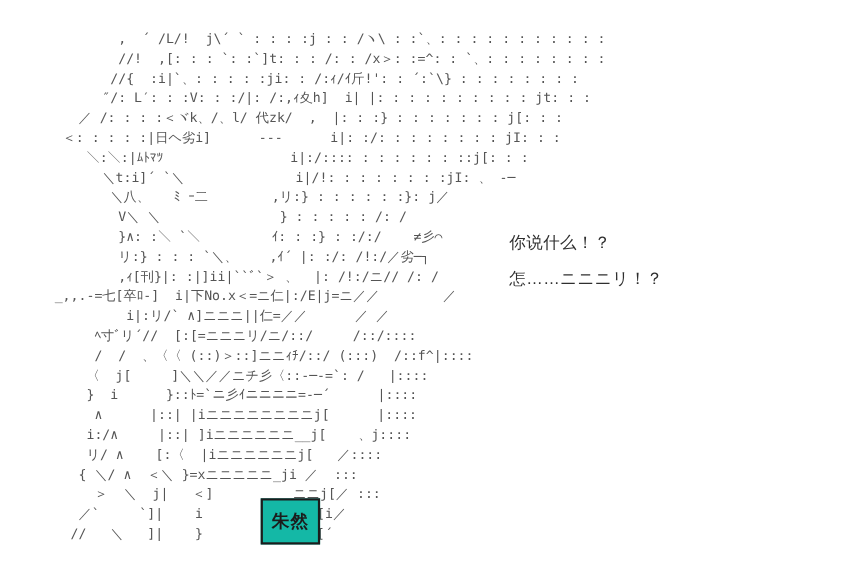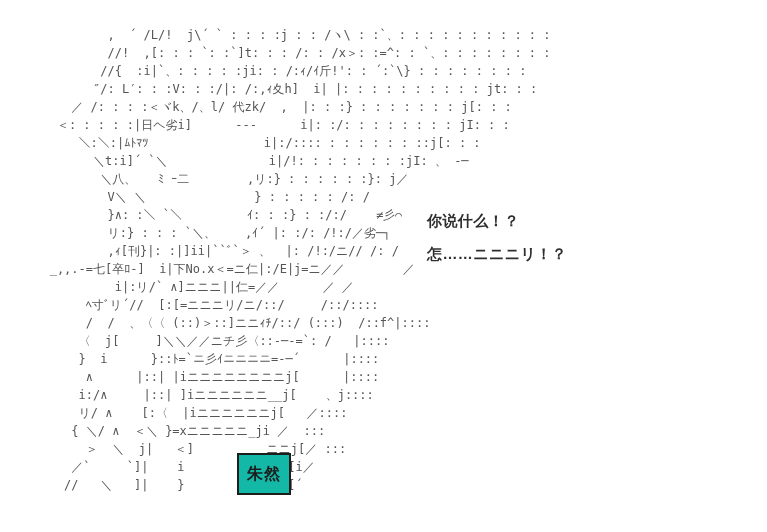--- a/index.html
+++ b/index.html
@@ -40,28 +40,27 @@
     align-items: center;
     justify-content: center;
     font-size: 16px;
     font-weight: bold;
     color: var(--color-box_border, #1c1c1c);
     z-index: 2;
     letter-spacing: 1px;
   }
   .dialogue {
     position: absolute;
-    left: 427px;
+    left: 463px;
     top: 212px;
     font-size: 15px;
     line-height: 18.5px;
     letter-spacing: 0.4px;
     color: var(--color-text, #2f2f2f);
     z-index: 3;
-    font-weight: bold;
   }
   .dialogue .para { margin: 0 0 14px 0; }
   .dialogue .para div { white-space: pre; }
 </style>
 </head>
 <body>
 
 <div class="stage">
 
   <pre class="aa"><div>           ,  ´ /L/!  j\´ ` : : : :j : : /ヽ\ : :`、: : : : : : : : : : :</div><div>           //!  ,[: : : `: :`]t: : : /: : /x＞: :=^: : `、: : : : : : : :</div><div>          //{  :i|`、: : : : :ji: : /:ｨ/ｲ斤!': : ´:`\} : : : : : : : :</div><div>         ″/: L′: : :V: : :/|: /:,ｨ夊h]  i| |: : : : : : : : : : jt: : :</div><div>      ／ /: : : :＜ヾk、/、l/ 代zk/  ,  |: : :} : : : : : : : j[: : :</div><div>    ＜: : : : :|日ヘ劣i]      ---      i|: :/: : : : : : : : jI: : :</div><div>       ＼:＼:|ﾑﾄﾏﾂ                i|:/:::: : : : : : : ::j[: : :</div><div>         ＼t:i]´ `＼              i|/!: : : : : : : :jI: 、 -─</div><div>          ＼八、   ﾐ ｰ二        ,リ:} : : : : : :}: j／</div><div>           V＼ ＼               } : : : : : /: /</div><div>           }∧: :＼ `＼         ｲ: : :} : :/:/    ≠彡⌒</div><div>           リ:} : : : `＼、    ,ｲ´ |: :/: /!:/／劣─┐</div><div>           ,ｨ[刊}|: :|]ii|``ﾞ`＞ 、  |: /!:/ニ// /: /</div><div>   _,,.-=七[卒ﾛ-]  i|下No.x＜=ニ仁|:/E|j=ニ／／        ／</div><div>            i|:リ/` ∧]ニニニ||仁=／／      ／ ／</div><div>        ﾍ寸ﾞリ´//  [:[=ニニニリ/ニ/::/     /::/::::</div><div>        /  /  、〈〈 (::)＞::]ニニｨﾁ/::/ (:::)  /::f^|::::</div><div>       〈  j[     ]＼＼／／ニチ彡〈::-─-=`: /   |::::</div><div>       }  i      }::ﾄ=`ニ彡ｲニニニニ=-─´      |::::</div><div>        ∧      |::| |iニニニニニニニニj[      |::::</div><div>       i:/∧     |::| ]iニニニニニニ__j[    、j::::</div><div>       リ/ ∧    [:〈  |iニニニニニニj[   ／::::</div><div>      { ＼/ ∧  ＜＼ }=xニニニニニ_ji ／  :::</div><div>        ＞  ＼  j|   ＜]          ニニj[／ :::</div><div>      ／`     `]|    i           ニ二[i／</div><div>     //   ＼   ]|    }           二二[´</div></pre>

